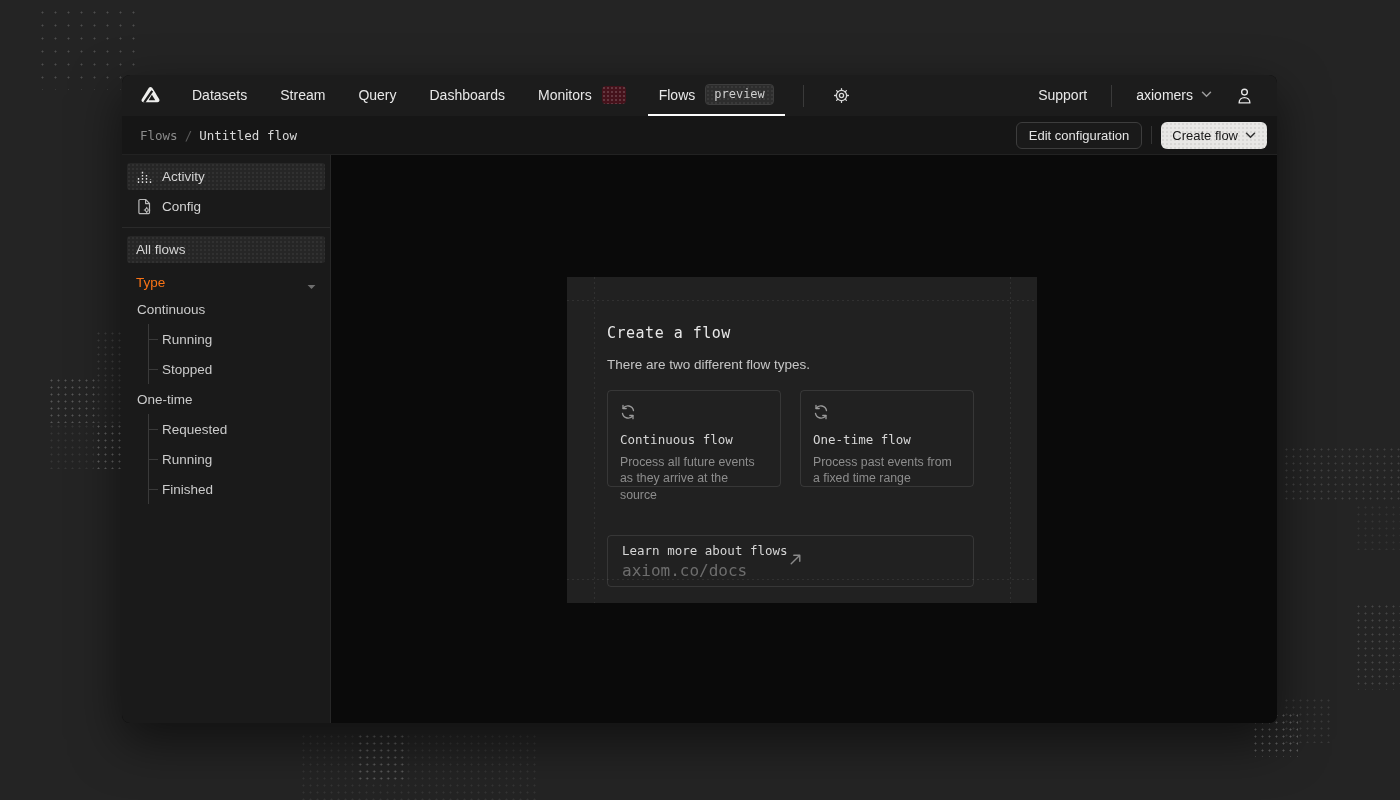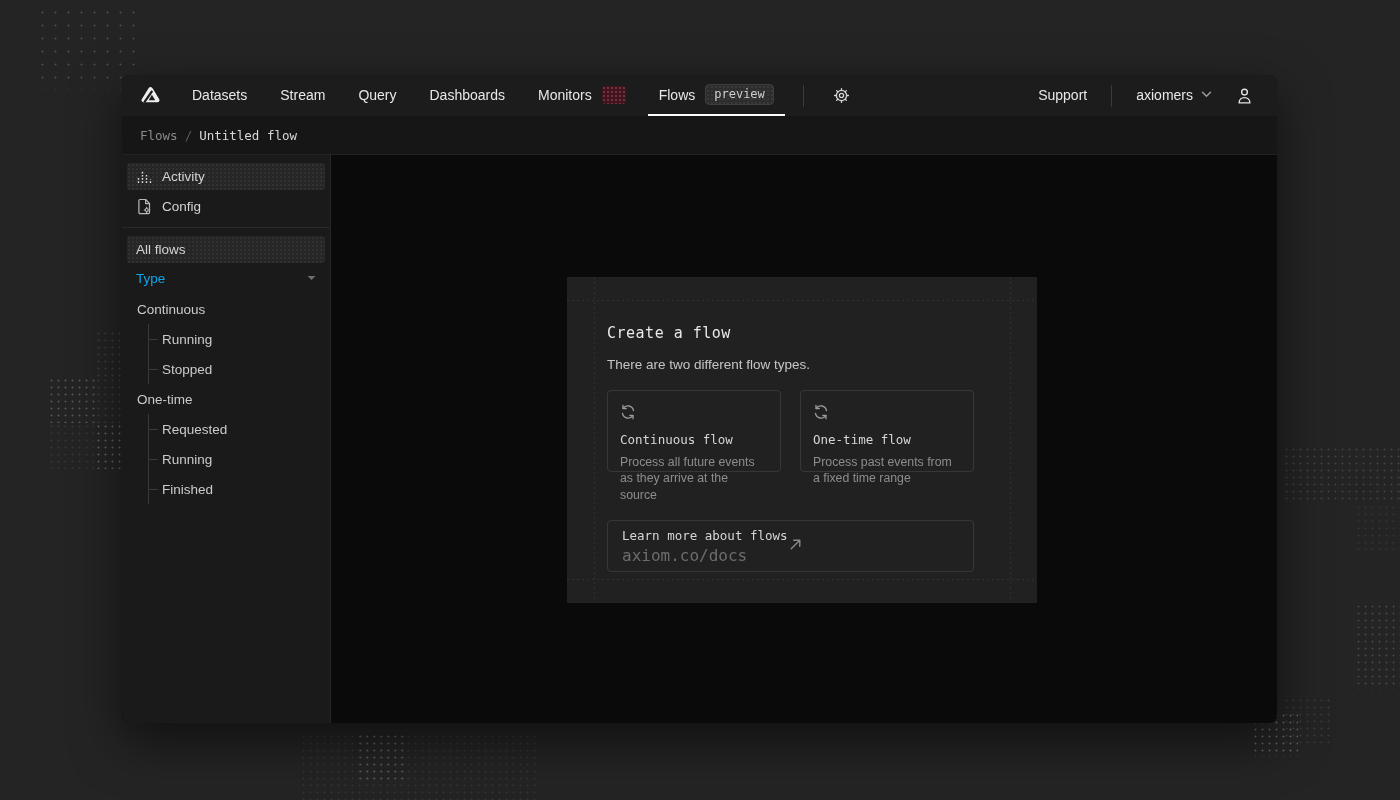--- a/index.html
+++ b/index.html
@@ -63,43 +63,43 @@
   
   .sidebar { width:209px; flex:0 0 209px; background:#1a1a1a; border-right:1px solid #272727;
     padding:8px 5px 0; color:#d4d4d4; font-size:13.5px; }
   .side-item { height:27px; display:flex; align-items:center; gap:9px; padding:0 9px;
     border-radius:3px; margin-bottom:3px; cursor:pointer; }
   .side-item .icon { display:flex; align-items:center; width:17px; justify-content:center; }
   .side-item.selected { background-color:#262626;
     background-image:radial-gradient(circle, rgba(255,255,255,0.05) 0.8px, transparent 1px);
     background-size:4px 4px; }
   .side-divider { height:1px; background:#2a2a2a; margin:7px -5px 8px; }
-  .type-row { height:24px; display:flex; align-items:center; justify-content:space-between;
-    padding:0 9px; margin-top:0; color:#0ea5e9; cursor:pointer; }
+  .type-row { height:24px; display:flex; align-items:flex-end; justify-content:space-between;
+    padding:0 9px; margin-top:0; color:#f97316; cursor:pointer; }
   .tree { margin-top:4px; color:#cbcbcb; }
   .tree-parent { height:30px; display:flex; align-items:center; padding-left:10px; cursor:pointer; }
   .tree-children { margin-left:21px; border-left:1px solid #3a3a3a; }
   .tree-child { height:30px; display:flex; align-items:center; padding-left:13px;
     position:relative; cursor:pointer; }
   .tree-child::before { content:""; position:absolute; left:0; top:50%; width:9px;
     border-top:1px solid #3a3a3a; }
 
   
   .content { flex:1; position:relative; background:#0a0a0a; }
   .flow-card { position:absolute; left:236px; top:122px; width:470px; height:326px; background:#212121; }
   .guide-v { position:absolute; top:0; bottom:0; width:1px;
     background:repeating-linear-gradient(to bottom, rgba(255,255,255,0.07) 0 2px, transparent 2px 5px); }
   .guide-h { position:absolute; left:0; right:0; height:1px;
     background:repeating-linear-gradient(to right, rgba(255,255,255,0.07) 0 2px, transparent 2px 5px); }
   .flow-card-inner { position:absolute; left:40px; top:49px; width:367px; }
   .card-title { font-family:"DejaVu Sans Mono", monospace; font-size:15px; font-weight:normal;
     color:#e9e9e9; line-height:15px; margin:0 0 17px; letter-spacing:0.5px; }
   .card-subtitle { font-size:13.5px; color:#c6c6c6; line-height:14px; margin:0 0 18px; }
   .options { display:flex; gap:19px; margin-bottom:18px; }
-  .option { flex:1; height:82px; border:1px solid rgba(255,255,255,0.10); border-radius:4px;
+  .option { flex:1; height:97px; border:1px solid rgba(255,255,255,0.10); border-radius:4px;
     padding:13px 12px; cursor:pointer; }
   .opt-icon { display:block; margin-bottom:8px; }
   .opt-name { font-family:"DejaVu Sans Mono", monospace; font-size:12.5px; color:#d6d6d6; margin-bottom:7px; }
   .opt-desc { font-size:12.3px; line-height:1.33; color:#8d8d8d; }
   .learn { height:52px; border:1px solid rgba(255,255,255,0.10); border-radius:4px;
     display:flex; align-items:center; justify-content:flex-start; padding:0 14px; cursor:pointer;margin-top:48px; }
   .learn-title { font-family:"DejaVu Sans Mono", monospace; font-size:12.5px; color:#d6d6d6; margin-bottom:3px; }
   .learn-url { font-family:"DejaVu Sans Mono", monospace; font-size:16px; color:#6d6d6d; }
 </style>
 </head>
@@ -179,20 +179,30 @@
           </svg>
         </span>
       </div>
     </header>
 
     <div class="crumbbar">
       <div class="breadcrumb">
         <span class="crumb-root">Flows</span>
         <span class="crumb-sep">/</span>
         <span class="crumb-cur">Untitled flow</span>
+      </div>
+      <div class="crumb-actions">
+        <button class="btn-ghost">Edit configuration</button>
+        <span class="v-divider"></span>
+        <button class="btn-primary">
+          <span>Create flow</span>
+          <svg width="11" height="7" viewBox="0 0 11 7" fill="none" stroke="#333" stroke-width="1.6" stroke-linecap="round">
+              <path d="M1.5 1.3 L5.5 5.2 L9.5 1.3"></path>
+            </svg>
+        </button>
       </div>
     </div>
 
     <div class="app-body">
 
       <aside class="sidebar">
         <div class="side-item selected">
           <span class="icon">
             <svg width="17" height="16" viewBox="0 0 17 16" stroke="#e0e0e0" stroke-width="1.4">
               <line x1="2.5" y1="14" x2="2.5" y2="8.6" stroke-dasharray="1.7 1.5"></line>

